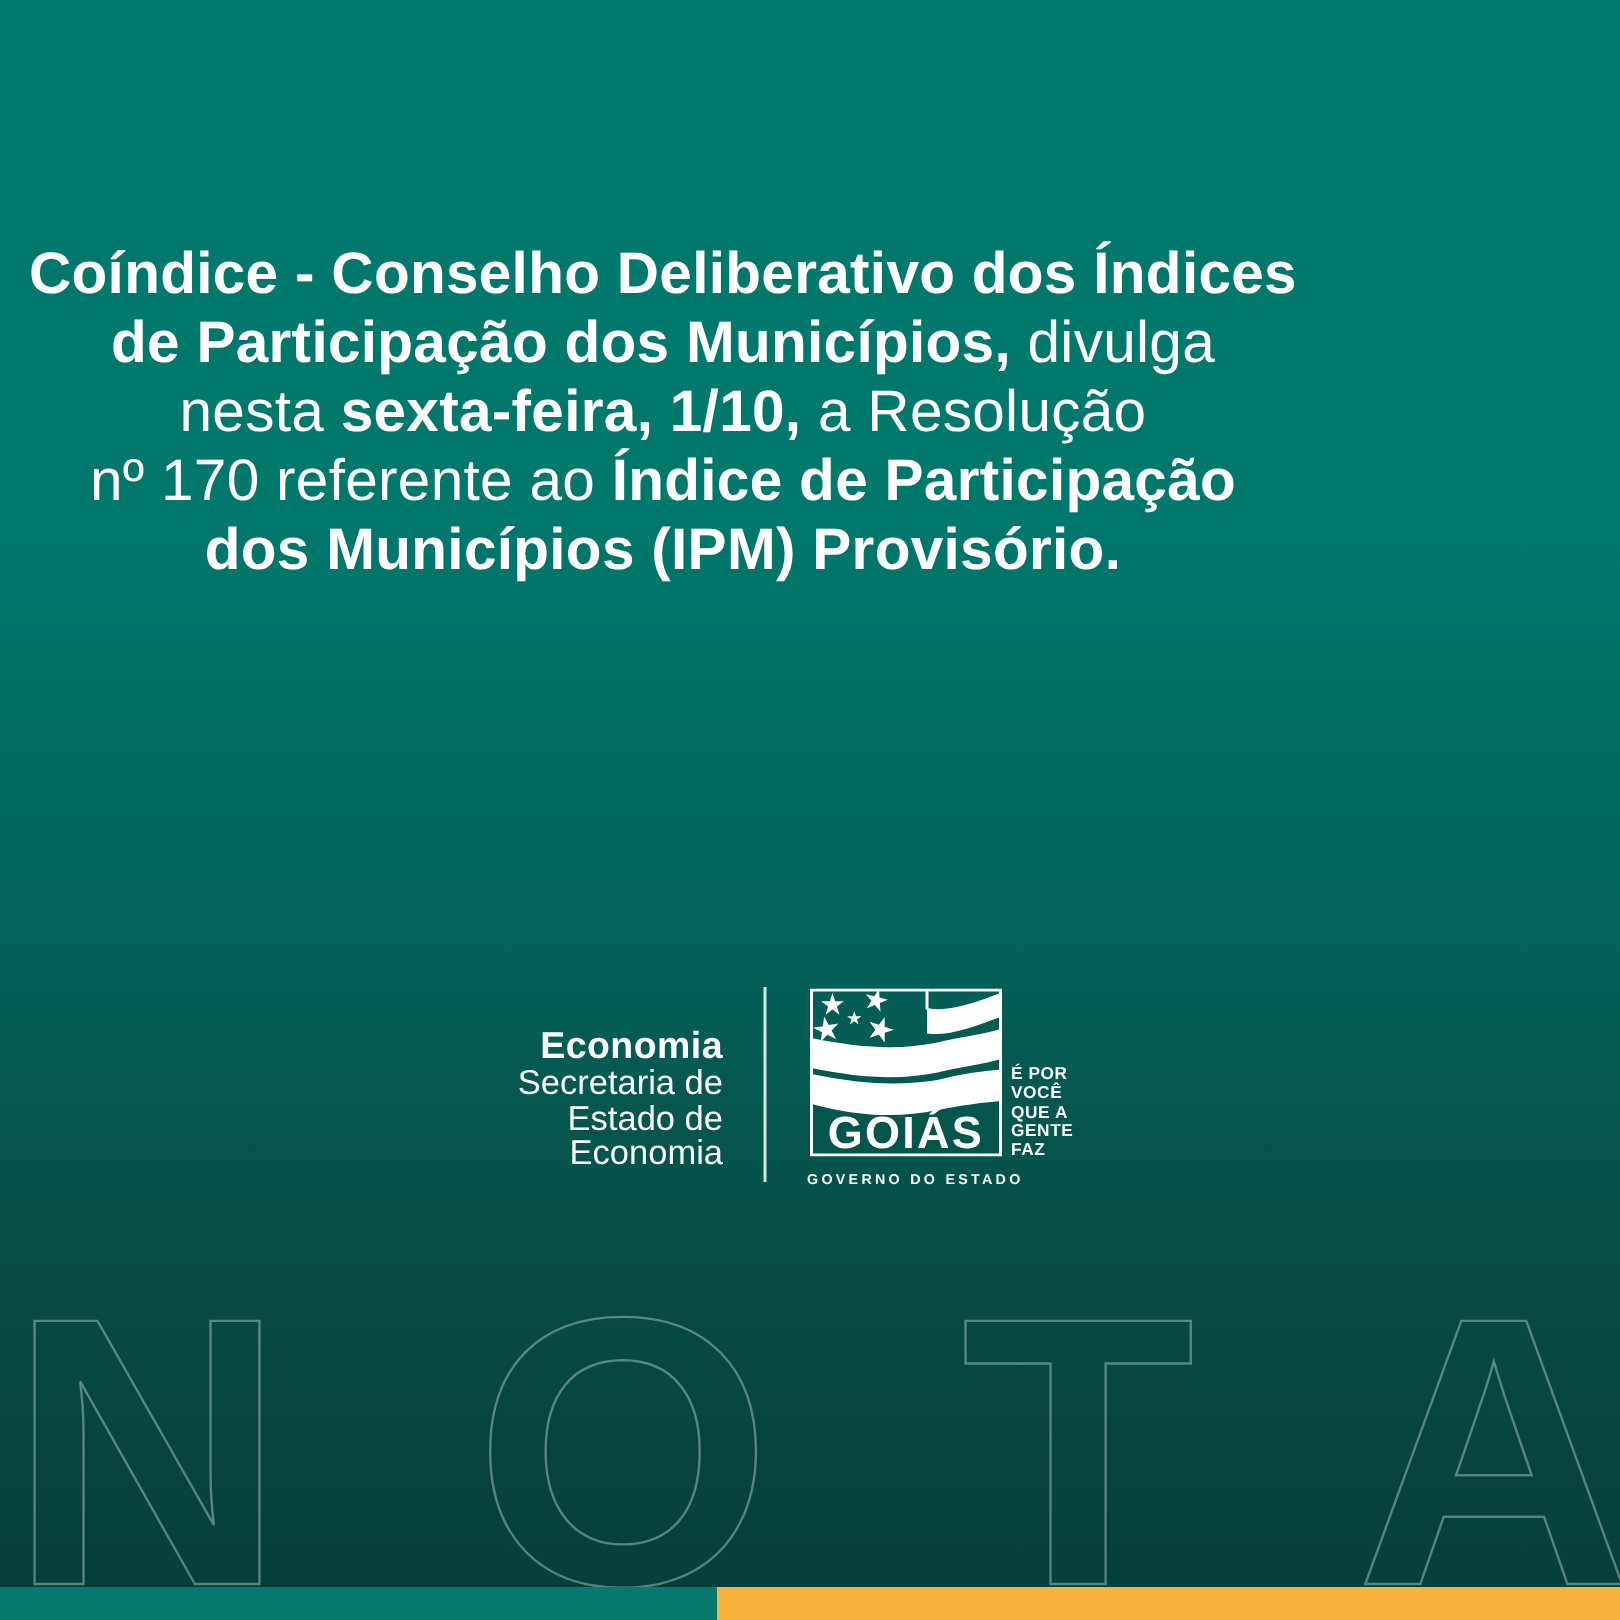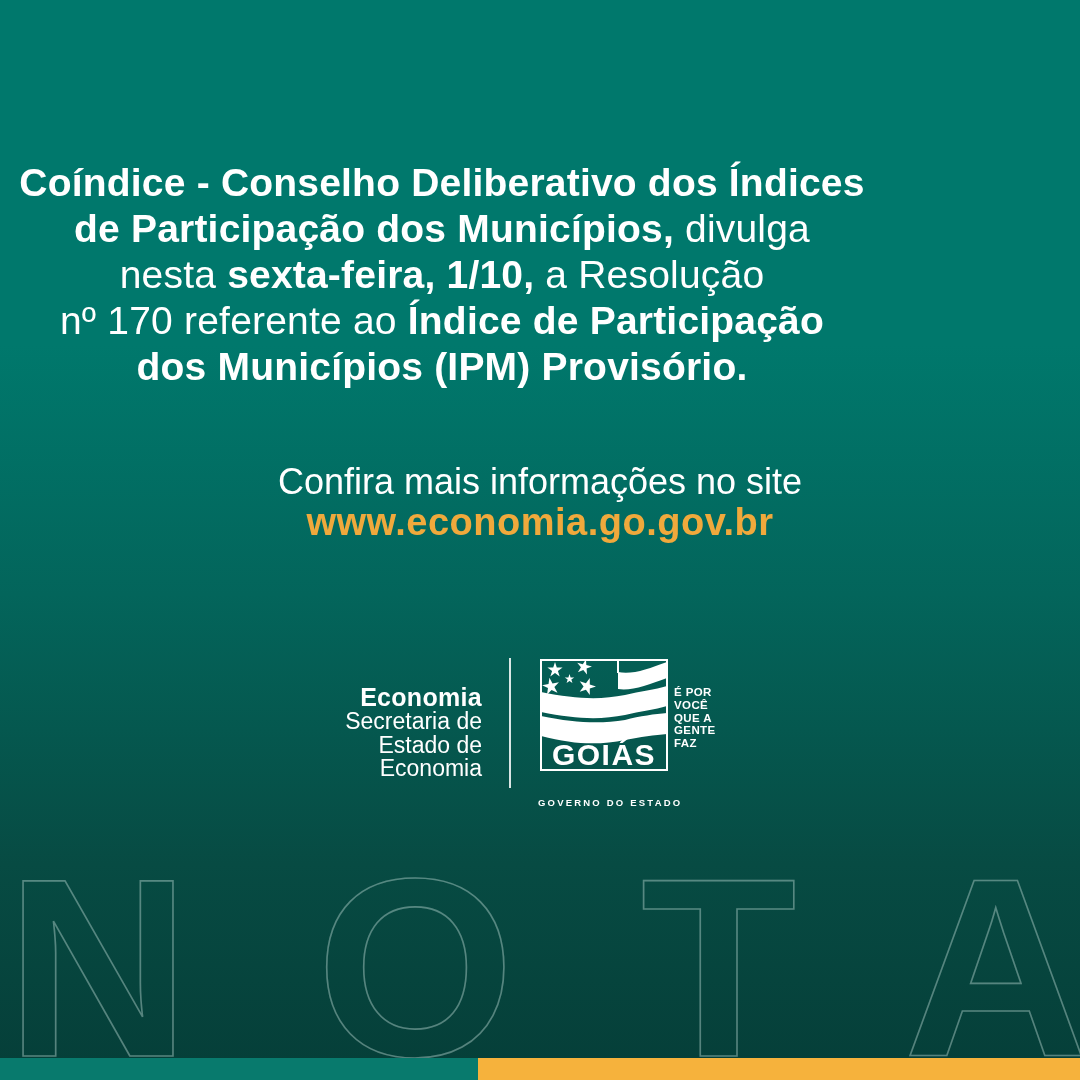--- a/index.html
+++ b/index.html
@@ -48,25 +48,25 @@
   .divider {
     position:absolute; left:509px; top:658px; width:2px; height:130px;
     background:rgba(255,255,255,0.85);
   }
 
   .flag-svg { position:absolute; left:540px; top:659px; }
 
   .state-sub {
     position:absolute; left:538px; top:781px; width:132px;
     text-align:center; color:#FFFFFF; font-size:9.5px; font-weight:700;
-    letter-spacing:2.2px; white-space:nowrap;margin-top:16px;
+    letter-spacing:2.2px; white-space:nowrap;
   }
 
   .slogan {
-    position:absolute; left:674px; top:686px;
+    position:absolute; left:674px; top:710px;
     color:#FFFFFF; font-size:11.5px; font-weight:700; line-height:12.8px;
     white-space:pre-line; letter-spacing:0.4px;
   }
 
   
   .watermark { position:absolute; left:0; top:860px; }
   .watermark text {
     font-family:"Liberation Sans", sans-serif;
     font-weight:700;
     fill:none;
@@ -79,22 +79,20 @@
   .bar-teal { width:478px; height:22px; background:#087A6D; }
   .bar-orange { flex:1; height:22px; background:#F6B23C; }
 </style>
 </head>
 <body>
 
 <div class="canvas">
 
   <div class="headline"><span class="b">Coíndice - Conselho Deliberativo dos Índices</span><br><span class="b">de Participação dos Municípios,</span><span class="r"> divulga</span><br><span class="r">nesta </span><span class="b">sexta-feira, 1/10,</span><span class="r"> a Resolução</span><br><span class="r">nº 170 referente ao </span><span class="b">Índice de Participação</span><br><span class="b">dos Municípios (IPM) Provisório.</span></div>
 
-  <div class="cta-line">Confira mais informações no site</div>
-  <div class="cta-url">www.economia.go.gov.br</div>
 
   <div class="org-block">
     <div class="org-name">Economia</div>
     <div class="org-sub">Secretaria de</div>
     <div class="org-sub">Estado de</div>
     <div class="org-sub">Economia</div>
   </div>
 
   <div class="divider"></div>
 

